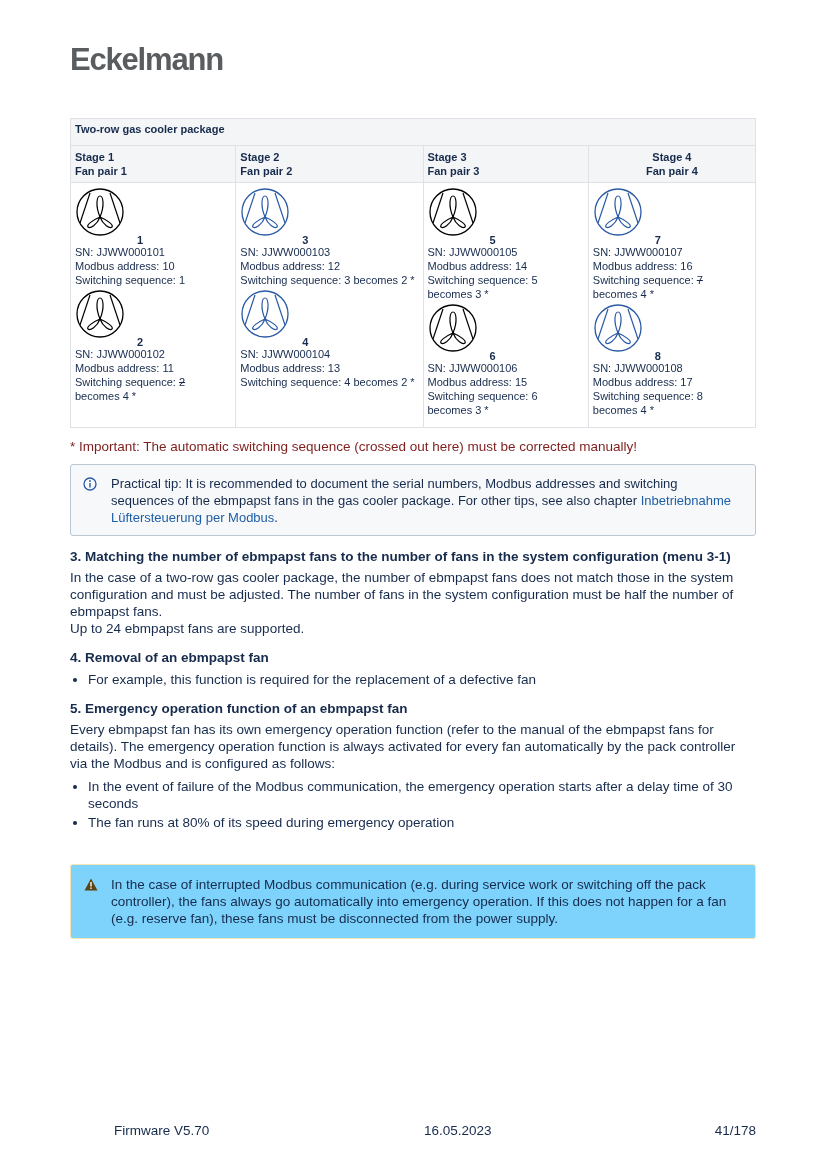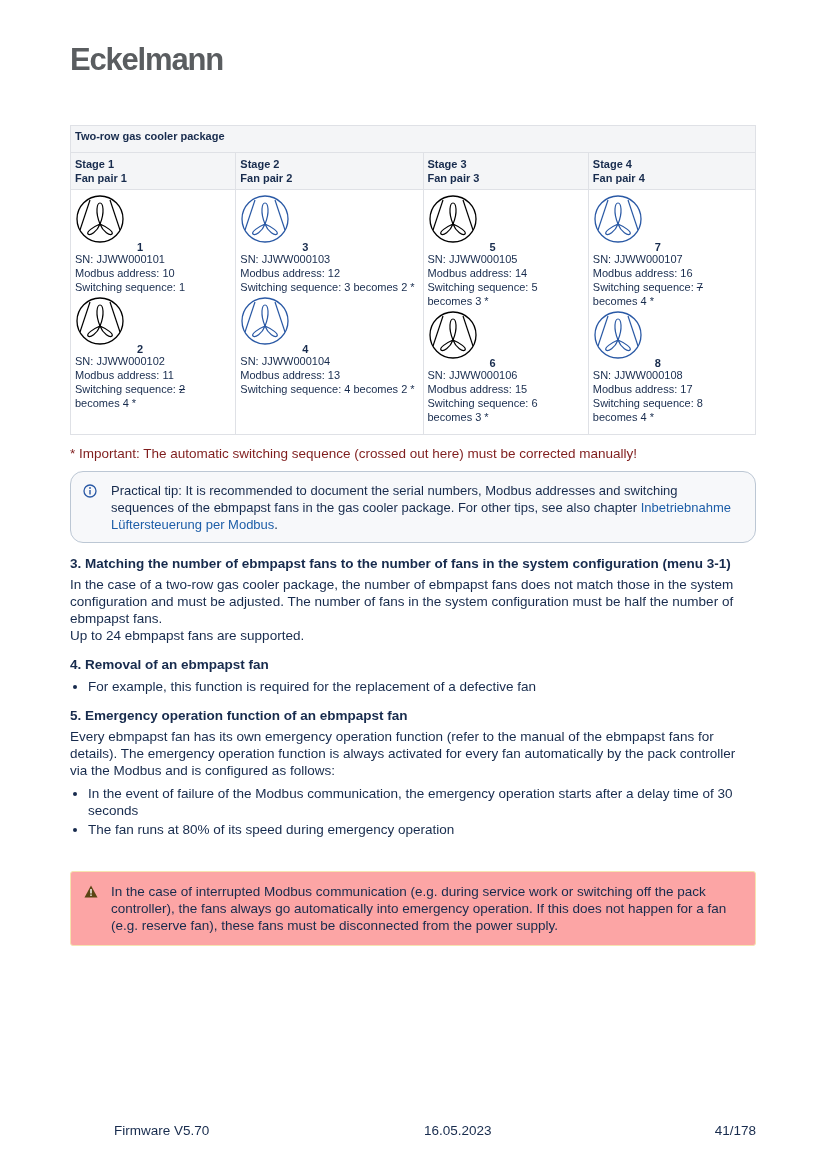--- a/index.html
+++ b/index.html
@@ -1,38 +1,38 @@
 <!DOCTYPE html>
 <html><head>
 <meta charset="utf-8">
 <style>
   html, body { margin:0; padding:0; background:#fff; }
   body { width:827px; height:1169px; position:relative; font-family:"Liberation Sans", sans-serif; color:#172b4d; }
   .logo { position:absolute; left:70px; top:42px; font-family:"Liberation Sans", sans-serif; font-weight:bold; font-size:31px; color:#5a5d60; letter-spacing:-1.2px; }
-  .content { position:absolute; left:70px; top:125px; width:686px; }
+  .content { position:absolute; left:70px; top:118px; width:686px; }
   table.fans { width:686px; border-collapse:collapse; font-size:11px; color:#172b4d; }
   table.fans td, table.fans th { border:1px solid #dfe1e6; vertical-align:top; text-align:left; padding:4px 4px; }
   table.fans th { background:#f4f5f7; font-weight:bold; }
   .cap { height:18px; }
   .stagehead { line-height:14px; }
   .fan { margin-bottom:2px; }
   .fanicon { display:inline-block; vertical-align:top; }
   .fannum { font-weight:bold; display:block; padding-left:62px; line-height:10px; margin-top:-4px; }
   .ln { line-height:14px; }
   b { font-weight:normal; }
   .strike { text-decoration:line-through; }
   .note { font-size:13.5px; margin:11px 0 0 0; color:#7f1d1d; }
-  .tip { margin-top:10px; border:1px solid #bcc7d4; border-radius:13px; background:#f7f8fa; padding:10px 14px 9px 40px; font-size:13px; line-height:17px; position:relative; }
+  .tip { margin-top:10px; border:1px solid #bcc7d4; border-radius:3px; background:#f7f8fa; padding:10px 14px 9px 40px; font-size:13px; line-height:17px; position:relative; }
   .tip .ic { position:absolute; left:12px; top:12px; }
   .link { color:#1d5ea8; }
   h4 { font-size:13.5px; margin:13px 0 5px 0; font-weight:bold; }
   p { font-size:13.5px; margin:0; line-height:17px; }
   ul { margin:6px 0 0 0; padding-left:18px; font-size:13.5px; line-height:17px; }
   ul li { margin-bottom:2px; }
-  .warn { margin-top:33px; border:1px solid #f6e4b0; border-radius:3px; background:#fca5a5; padding:11px 14px 11px 40px; font-size:13.5px; line-height:17px; position:relative; }
+  .warn { margin-top:33px; border:1px solid #f6e4b0; border-radius:3px; background:#7dd3fc; padding:11px 14px 11px 40px; font-size:13.5px; line-height:17px; position:relative; }
   .warn .ic { position:absolute; left:13px; top:13px; }
   .footer { position:absolute; top:1123px; left:70px; width:686px; font-size:13.5px; color:#172b4d; }
   .footer span { position:absolute;margin-left:44px; }
 </style>
 </head>
 <body>
 
 <div class="logo">Eckelmann</div>
 
 <div class="content">
@@ -47,21 +47,21 @@
             <div>Fan pair 1</div>
           </th>
           <th class="stagehead" style="width: 189px;">
             <div>Stage 2</div>
             <div>Fan pair 2</div>
           </th>
           <th class="stagehead" style="width: 165px;">
             <div>Stage 3</div>
             <div>Fan pair 3</div>
           </th>
-          <th class="stagehead" style="width: 167px;">
+          <th class="stagehead" style="width: 167px; text-align: center;">
             <div>Stage 4</div>
             <div>Fan pair 4</div>
           </th>
         </tr>
     <tr id="bodyrow">
           <td style="padding-bottom: 8px;">
             <div class="fan"><span class="fanicon"><svg width="50" height="50" viewBox="0 0 50 50">
                   <circle cx="25" cy="25" r="23" fill="none" stroke="#000000" stroke-width="1.3"></circle>
                   <line x1="5" y1="36" x2="15" y2="6" stroke="#000000" stroke-width="1.2"></line>
                   <line x1="45" y1="36" x2="35" y2="6" stroke="#000000" stroke-width="1.2"></line>

